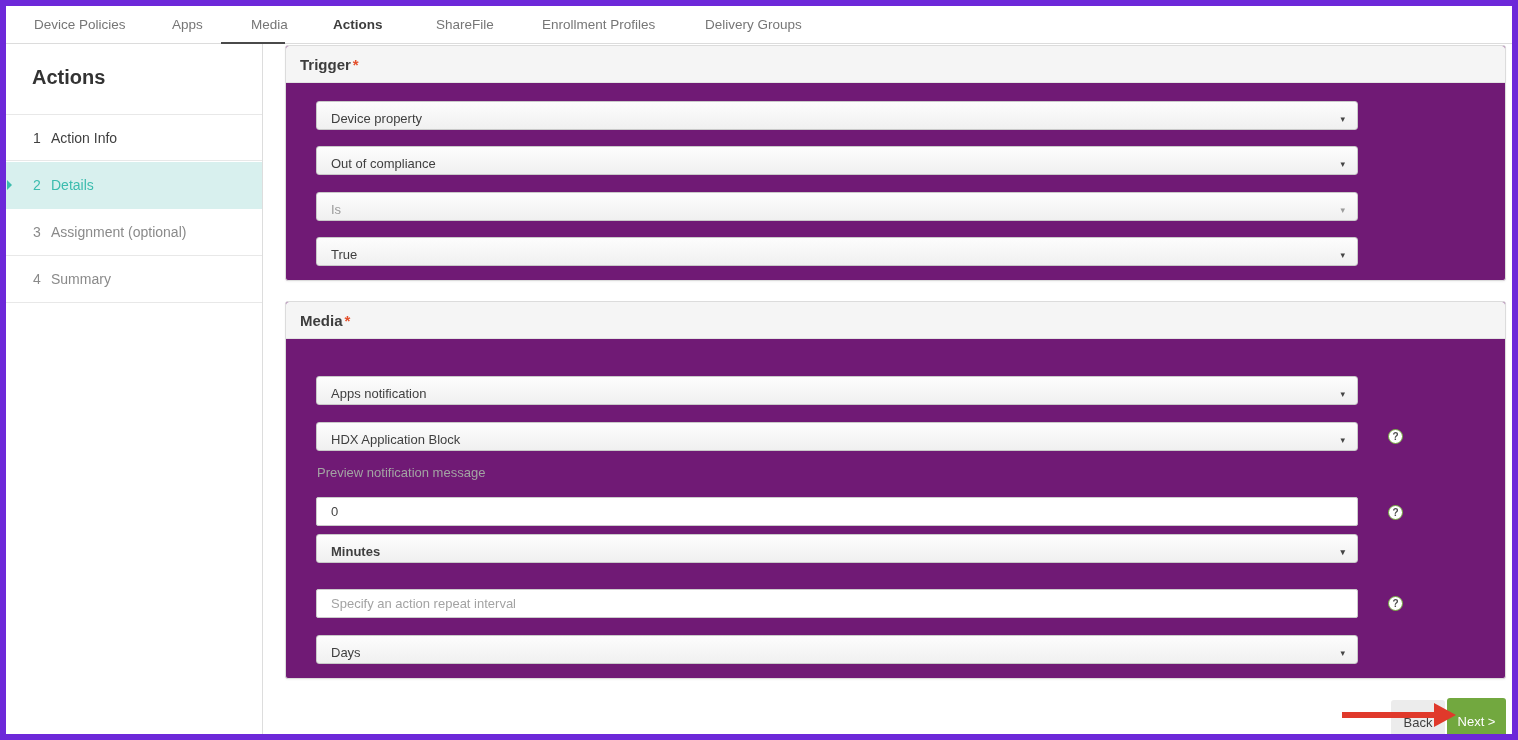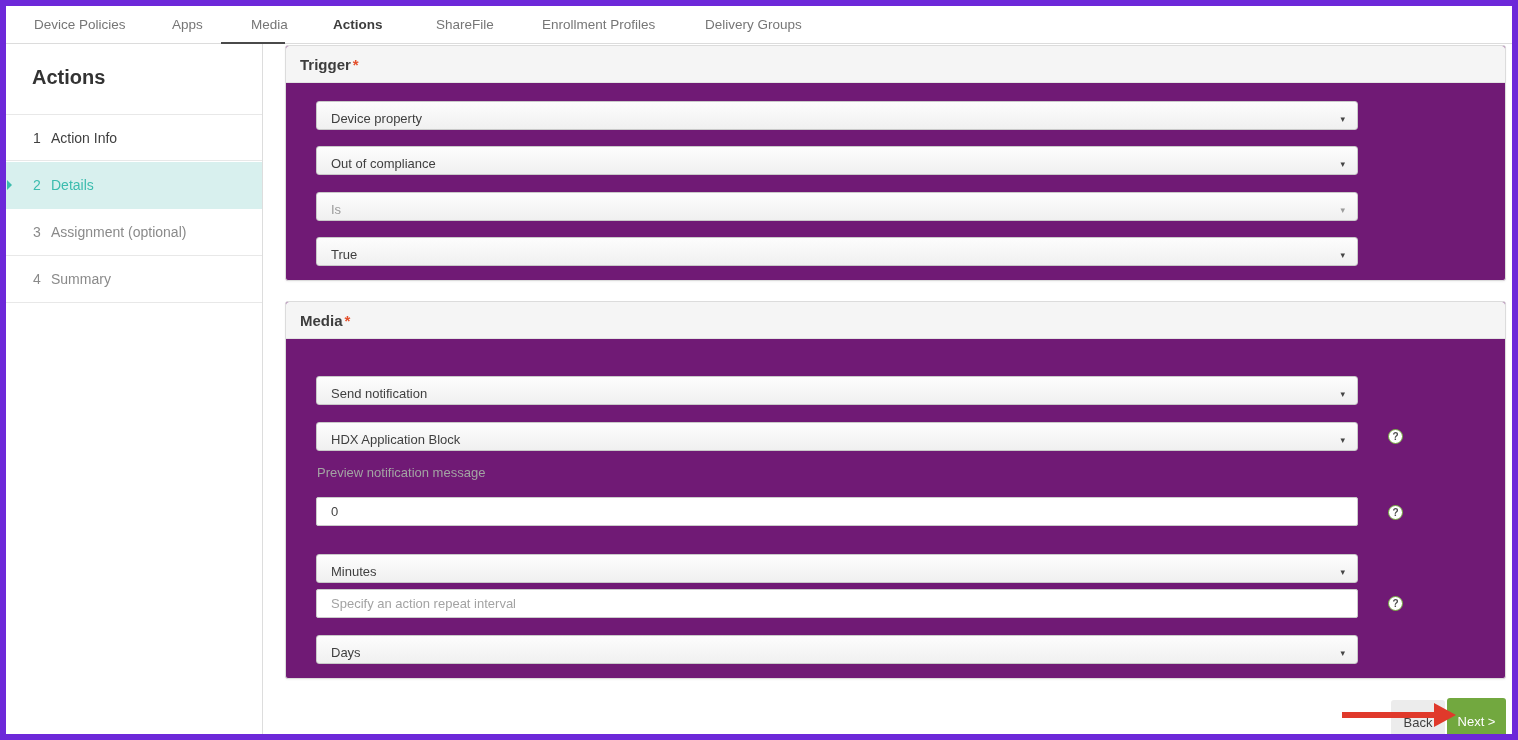--- a/index.html
+++ b/index.html
@@ -52,21 +52,21 @@
   .select.disabled .caret { color:#9b9b9b; }
 
   .textinput { position:absolute; left:30px; width:1042px; height:29px; background:#fff;
     border:1px solid #cbcbcb; border-radius:2px; padding:0 14px; font-size:13px; color:#444;
     font-family:"Liberation Sans", sans-serif; }
   .textinput::placeholder { color:#a3a3a3; opacity:1; }
 
   
   .t1 { top:55px; } .t2 { top:100px; } .t3 { top:146px; } .t4 { top:191px; }
   
-  .a1 { top:74px; } .a2 { top:120px; } .a4 { top:195px; } .a5 { top:252px; } .a6 { top:287px; } .a7 { top:333px; }
+  .a1 { top:74px; } .a2 { top:120px; } .a4 { top:195px; } .a5 { top:232px;font-weight:bold; } .a6 { top:287px; } .a7 { top:333px; }
   .preview-label { position:absolute; left:31px; top:163px; font-size:13px; color:#a3a3a3; cursor:pointer; }
 
   .help { position:absolute; left:1102px; width:15px; height:15px; border:1px solid #72a63d;
     border-radius:50%; color:#4e4e4e; font-size:10px; font-weight:bold; line-height:13px;
     text-align:center; cursor:pointer; background:#fff; }
   .h1 { top:127px; } .h2 { top:203px; } .h3 { top:294px; }
 
   
   .btn { position:absolute; border:none; border-radius:3px; font-size:13px; cursor:pointer;
     font-family:Liberation Sans, sans-serif; }
@@ -137,21 +137,21 @@
     </div>
   </section>
 
   <section class="panel panel-action">
     <div class="panel-header">
       <span>Media</span>
         <span class="req">*</span>
     </div>
 
     <div class="control select a1">
-      <span>Send notification</span>
+      <span>Apps notification</span>
       <span class="caret">▾</span>
     </div>
 
     <div class="control select a2">
       <span>HDX Application Block</span>
       <span class="caret">▾</span>
     </div>
     <div class="help h1">?</div>
 
     <div class="preview-label">Preview notification message</div>

